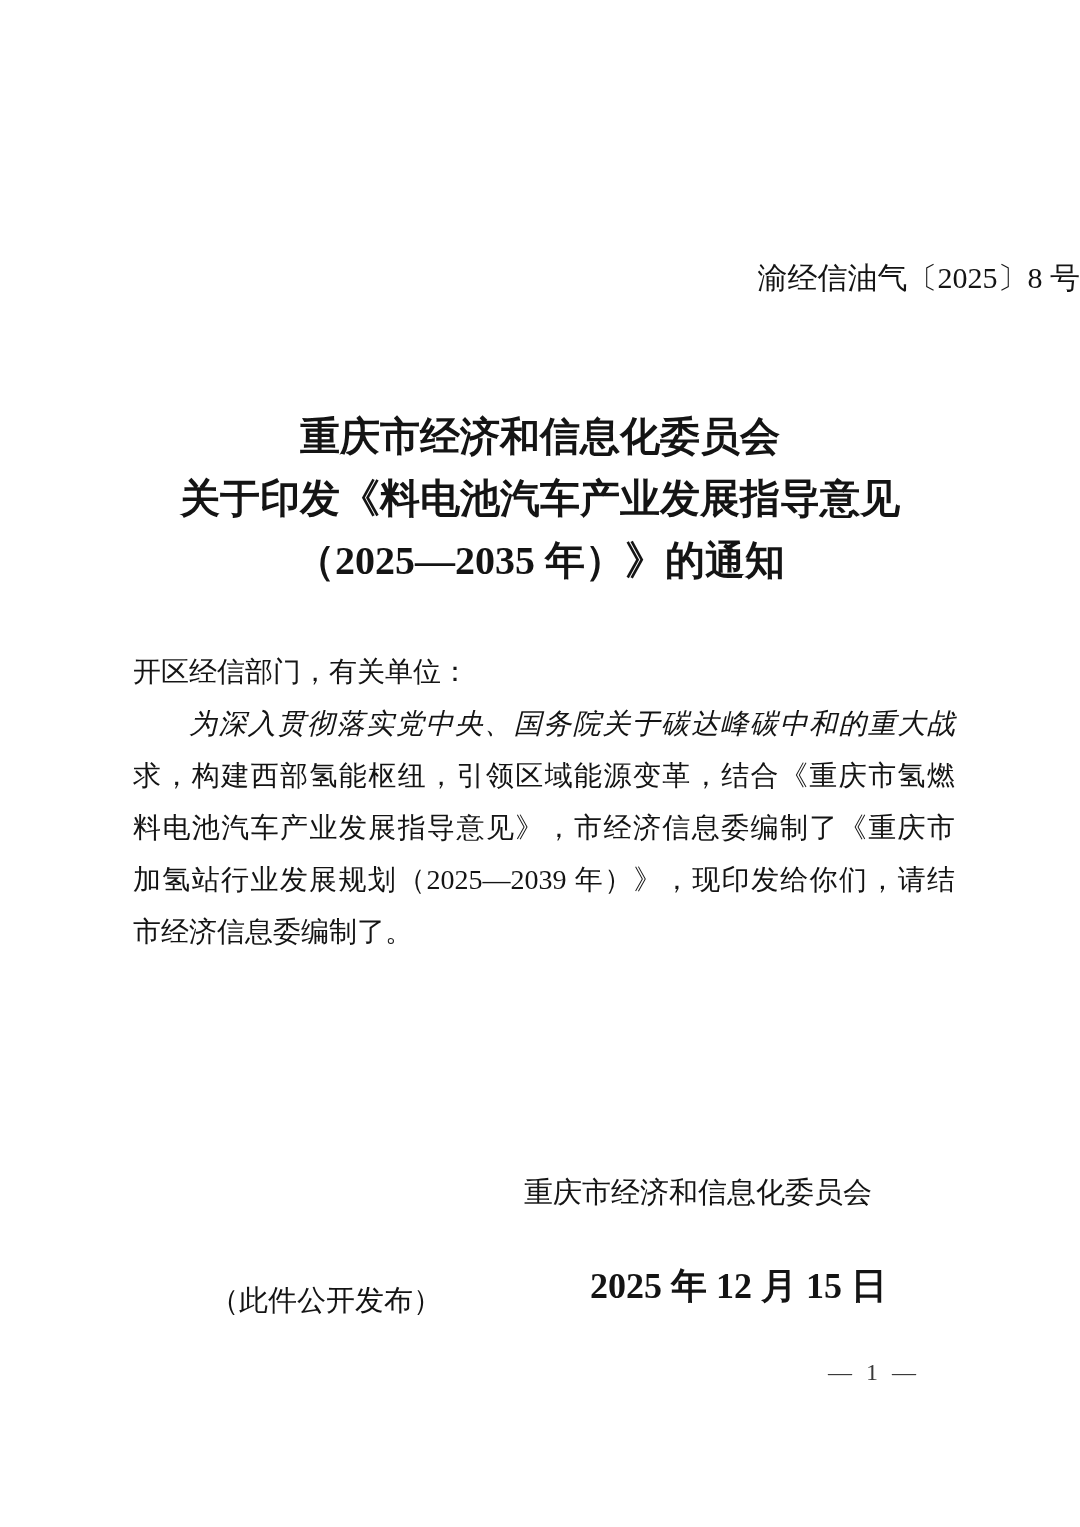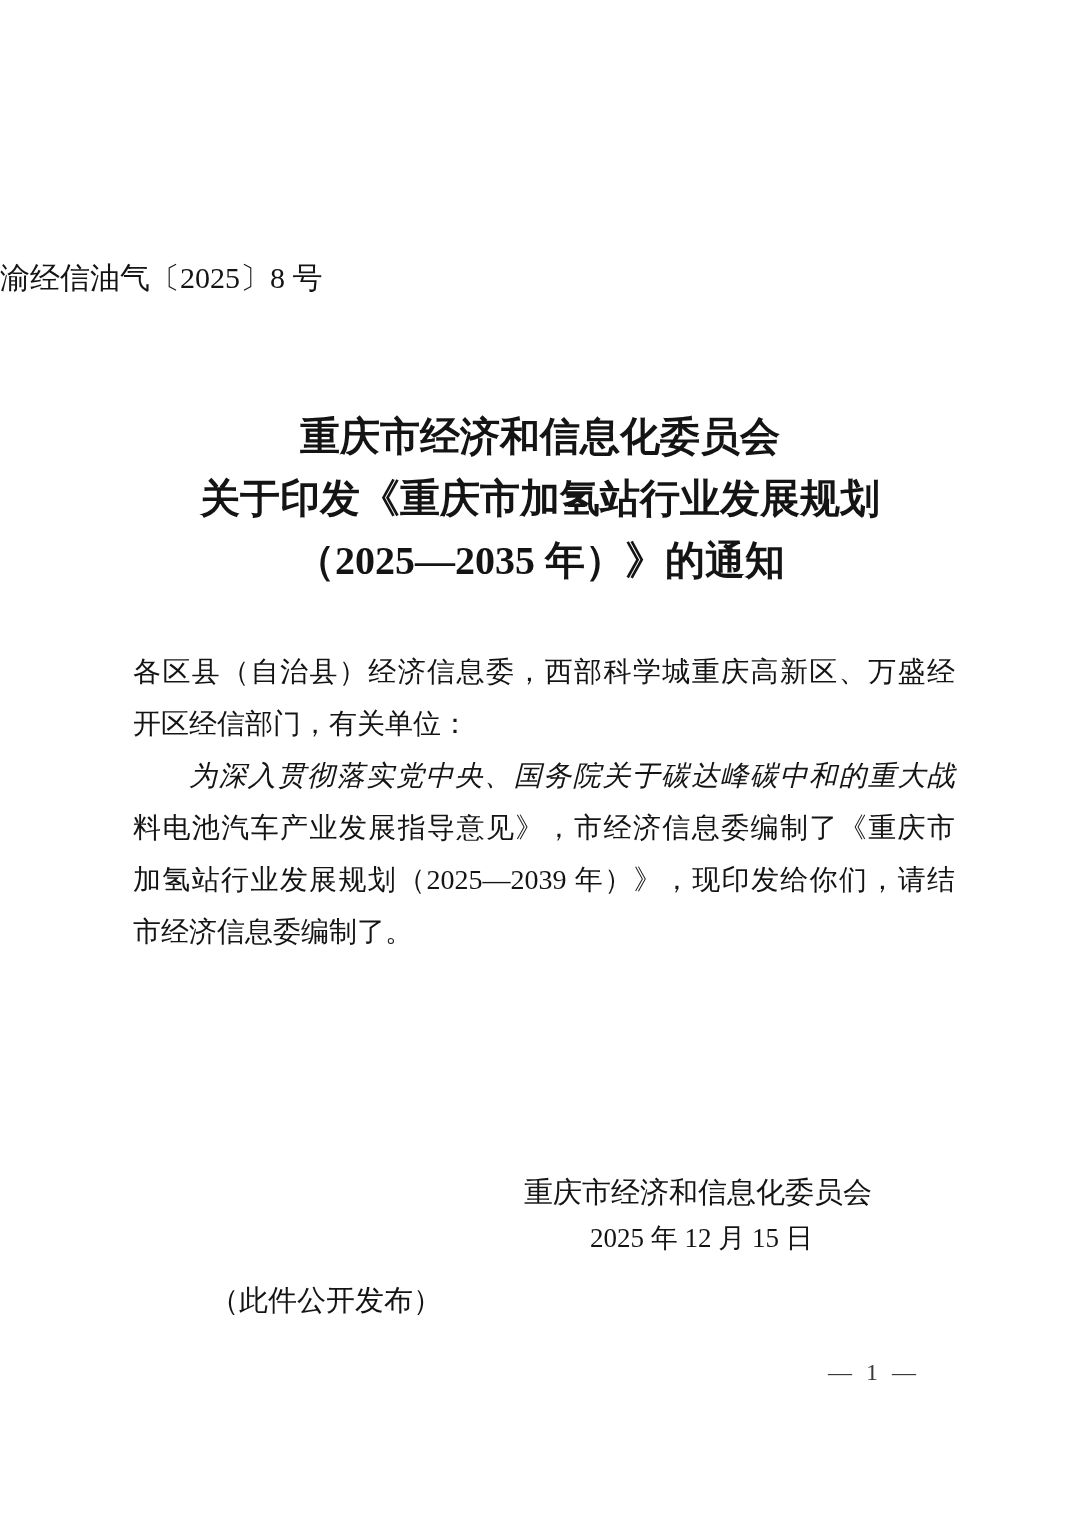--- a/index.html
+++ b/index.html
@@ -14,21 +14,21 @@
     background: #ffffff;
     overflow: hidden;
     color: #141414;
     font-family: "Liberation Serif", sans-serif;
   }
   .docnum {
     position: absolute;
     top: 258px;
     left: 0;
     width: 100%;
-    text-align: left;
+    text-align: right;
     font-size: 30px;
     line-height: 40px;
     white-space: nowrap;
   }
   .title {
     position: absolute;
     top: 406px;
     left: 0;
     width: 100%;
     text-align: center;
@@ -62,25 +62,26 @@
   .sign-org {
     position: absolute;
     top: 1170px;
     left: 524px;
     font-size: 29px;
     line-height: 44px;
     white-space: nowrap;
   }
   .sign-date {
     position: absolute;
-    top: 1216px;
+    top: 1264px;
     left: 590px;
-    font-size: 27px;
+    font-size: 36px;
     line-height: 44px;
     white-space: nowrap;
+    font-weight: bold;
   }
   .footer-note {
     position: absolute;
     top: 1278px;
     left: 210px;
     font-size: 29px;
     line-height: 44px;
     white-space: nowrap;
   }
   .page-number {
@@ -96,28 +97,28 @@
 </style>
 </head>
 <body>
 
 <div class="page">
 
   <div class="docnum">渝经信油气〔2025〕8 号</div>
 
   <div class="title">
     <div class="title-line">重庆市经济和信息化委员会</div>
-    <div class="title-line">关于印发《重庆市加氢站行业发展规划</div>
+    <div class="title-line">关于印发《料电池汽车产业发展指导意见</div>
     <div class="title-line">（2025—2035 年）》的通知</div>
   </div>
 
   <div class="body-block">
-    <div class="line fill">各区县（自治县）经济信息委，西部科学城重庆高新区、万盛经</div>
     <div class="line">开区经信部门，有关单位：</div>
     <div class="line fill indent">为深入贯彻落实党中央、国务院关于碳达峰碳中和的重大战</div>
+    <div class="line fill">求，构建西部氢能枢纽，引领区域能源变革，结合《重庆市氢燃</div>
     <div class="line fill">料电池汽车产业发展指导意见》，市经济信息委编制了《重庆市</div>
     <div class="line fill">加氢站行业发展规划（2025—2039 年）》，现印发给你们，请结</div>
     <div class="line">市经济信息委编制了。</div>
   </div>
 
   <div class="sign-org">重庆市经济和信息化委员会</div>
 
   <div class="sign-date">2025 年 12 月 15 日</div>
 
   <div class="footer-note">（此件公开发布）</div>

